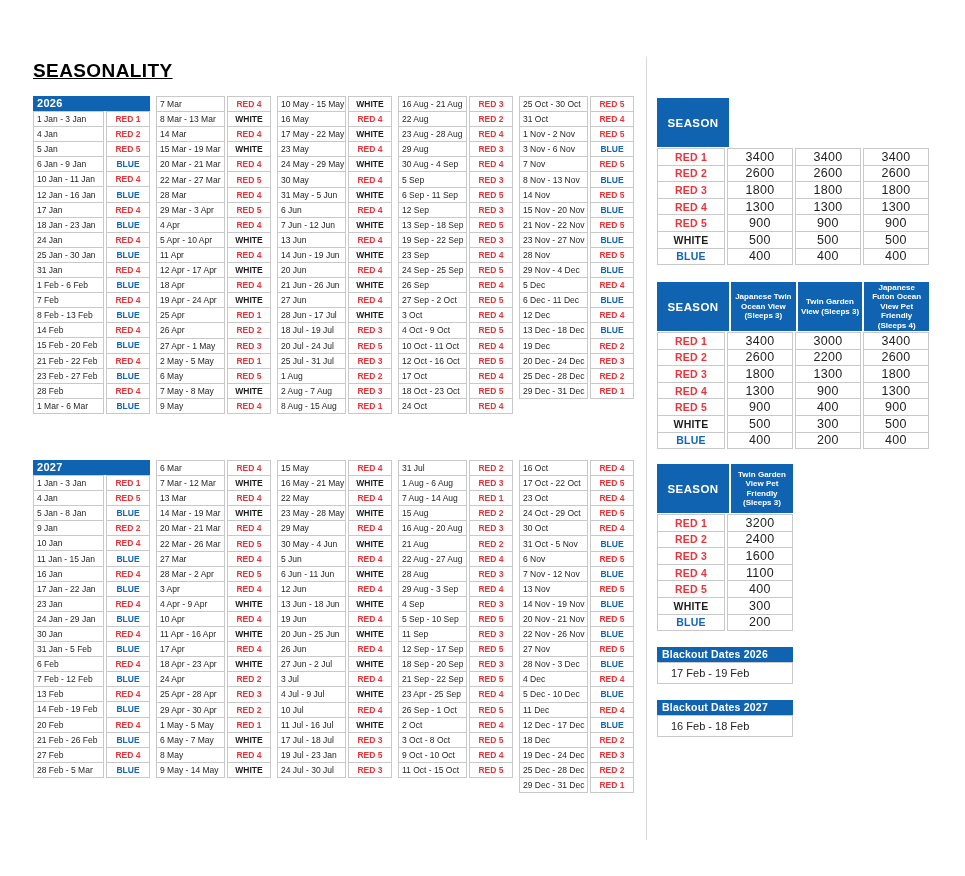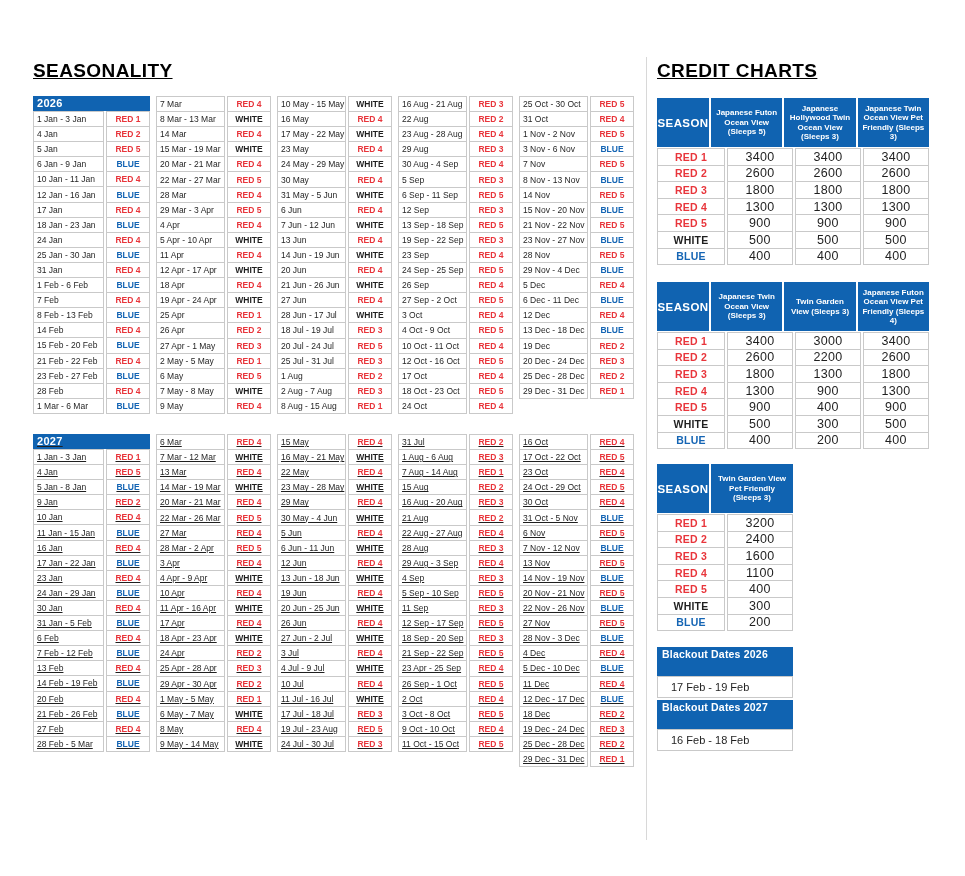--- a/index.html
+++ b/index.html
@@ -15,21 +15,21 @@
   .big-title{position:absolute;font-size:19px;font-weight:bold;letter-spacing:.4px;color:#000;top:60px;text-decoration:underline;}
   .title-left{left:33px;}
   .title-right{left:657px;}
 
   
   .vdivider{position:absolute;left:646px;top:57px;width:1px;height:783px;background:#d8d8d8;}
 
   
   .year-block{position:absolute;left:33px;}
   .yb-2026{top:96px;}
-  .yb-2027{top:434px;text-decoration:underline;}
+  .yb-2027{top:460px;}
   .ycols{display:flex;gap:6px;align-items:flex-start;}
   .ycol{width:115px;}
   .ycols > div:first-of-type{width:117px;}
   .year-bar{height:15px;background:var(--header-blue);color:#fff;font-weight:bold;
     font-size:11px;line-height:15px;padding-left:4px;letter-spacing:.3px;}
   .srow{display:flex;gap:2px;height:16.1px;}
   .srow + .srow{margin-top:-1px;}
   .dcell{flex:1;border:1px solid var(--border);background:#fff;display:flex;align-items:center;
     padding-left:3px;font-size:8.5px;white-space:nowrap;color:var(--text);}
   .scell{width:44px;border:1px solid var(--border);background:#fff;display:flex;align-items:center;
@@ -38,49 +38,48 @@
   .c-red{color:var(--red);}
   .c-blue{color:var(--blue);}
   .c-black{color:var(--text);}
 
   
   .chart{position:absolute;left:657px;width:272px;}
   #charts > div:nth-of-type(1){top:98px;}
   #charts > div:nth-of-type(2){top:282px;}
   #charts > div:nth-of-type(3){top:464px;width:136px;}
   .chead{display:flex;gap:2px;height:49px;margin-bottom:1px;}
-  .season-h{width:52px;background:var(--header-blue);color:#fff;display:flex;align-items:center;
+  .season-h{width:72px;background:var(--header-blue);color:#fff;display:flex;align-items:center;
     justify-content:center;font-weight:bold;font-size:11.5px;letter-spacing:.4px;}
   .rooms{flex:1;display:flex;gap:2px;}
   .room-h{flex:1;background:var(--header-blue);color:#fff;display:flex;align-items:center;
     justify-content:center;text-align:center;font-weight:bold;font-size:8px;line-height:1.18;padding:2px 3px;}
   .crow{display:flex;gap:2px;height:17.6px;}
   .crow + .crow{margin-top:-1px;}
   .cseason{width:68px;border:1px solid var(--border);display:flex;align-items:center;
     justify-content:center;font-size:10.5px;font-weight:bold;letter-spacing:.2px;}
   .vals{flex:1;display:flex;gap:2px;}
   .vcell{flex:1;border:1px solid var(--border);display:flex;align-items:center;justify-content:center;
     font-size:12.5px;color:var(--text);letter-spacing:.3px;}
 
   
   .blk{position:absolute;left:657px;width:136px;}
   #blackouts > div:nth-of-type(1){top:647px;}
   #blackouts > div:nth-of-type(2){top:700px;}
-  .blk-bar{height:29px;background:var(--header-blue);color:#fff;font-size:10.5px;font-weight:bold;
+  .blk-bar{height:15px;background:var(--header-blue);color:#fff;font-size:10.5px;font-weight:bold;
     line-height:15px;padding-left:5px;letter-spacing:.2px;}
   .blk-row{height:22px;border:1px solid var(--border);font-size:11px;display:flex;
     align-items:center;padding-left:13px;color:var(--text);}
 </style>
 </head>
 <body>
 
 <div class="page">
 
   <h1 class="big-title title-left">SEASONALITY</h1>
-  <h1 class="big-title title-right">CREDIT CHARTS</h1>
 
   <div class="vdivider"></div>
 
   <section class="year-block yb-2026">
     <div class="ycols">
 
     <div class="ycol">
           <div class="year-bar">2026</div>
           <div class="rows">
 
@@ -778,21 +777,21 @@
               </div>
             <div class="srow">
                 <div class="dcell">11 Jul - 16 Jul</div>
                 <div class="scell c-black">WHITE</div>
               </div>
             <div class="srow">
                 <div class="dcell">17 Jul - 18 Jul</div>
                 <div class="scell c-red">RED 3</div>
               </div>
             <div class="srow">
-                <div class="dcell">19 Jul - 23 Aug</div>
+                <div class="dcell">19 Jul - 23 Jan</div>
                 <div class="scell c-red">RED 5</div>
               </div>
             <div class="srow">
                 <div class="dcell">24 Jul - 30 Jul</div>
                 <div class="scell c-red">RED 3</div>
               </div>
           </div>
         </div>
         <div class="ycol">
 
@@ -979,26 +978,20 @@
           </div>
         </div>
       </div>
   </section>
 
   <div id="charts">
 
   <div class="chart">
         <div class="chead">
           <div class="season-h">SEASON</div>
-          <div class="rooms">
-
-          <div class="room-h">Japanese Futon Ocean View (Sleeps 5)</div>
-            <div class="room-h">Japanese Hollywood Twin Ocean View (Sleeps 3)</div>
-            <div class="room-h">Japanese Twin Ocean View Pet Friendly (Sleeps 3)</div>
-          </div>
         </div>
         <div class="cbody">
 
         <div class="crow">
               <div class="cseason c-red">RED 1</div>
               <div class="vals">
 
               <div class="vcell">3400</div>
               <div class="vcell">3400</div>
               <div class="vcell">3400</div>

